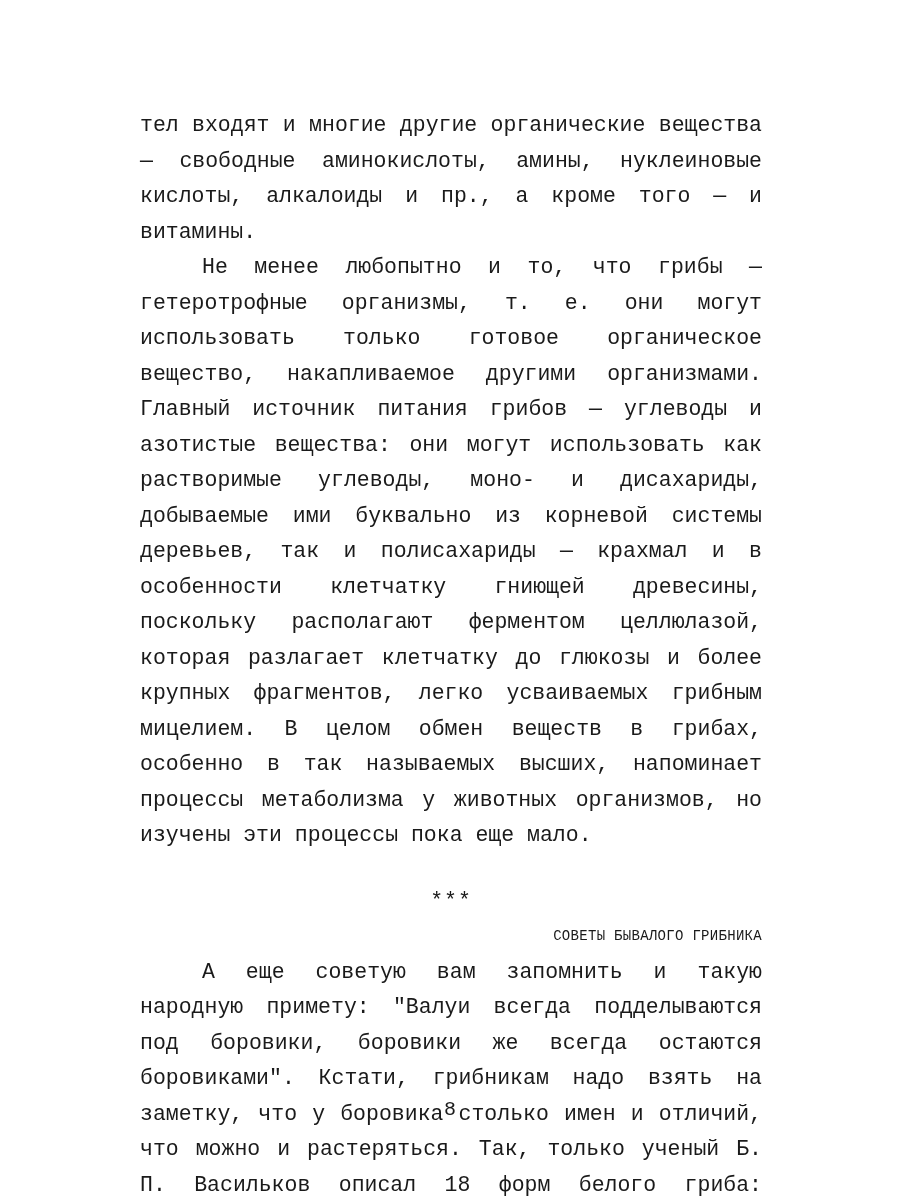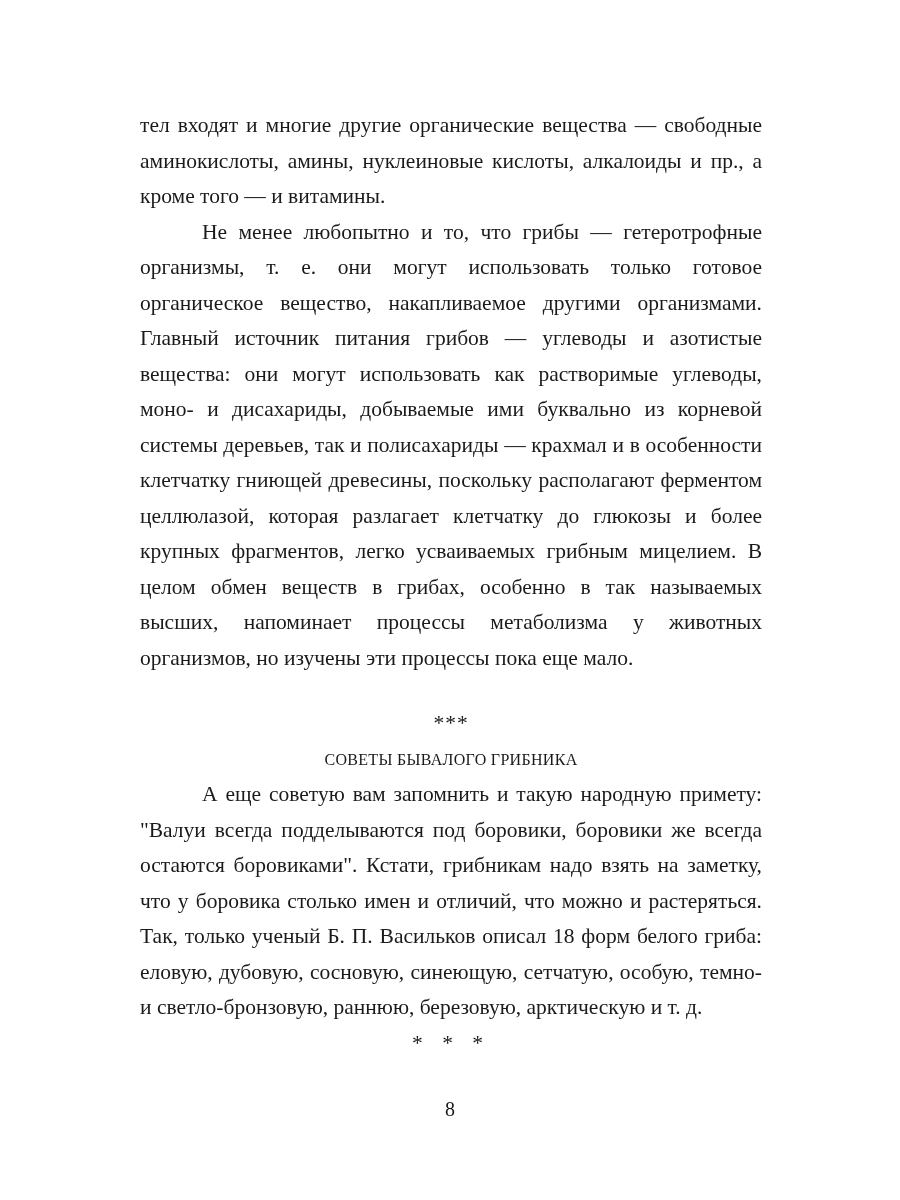--- a/index.html
+++ b/index.html
@@ -12,20 +12,21 @@
     background: #ffffff;
     font-family: "Liberation Serif", "DejaVu Serif", serif;
     color: #1a1a1a;
     overflow: hidden;
   }
   .page {
     position: relative;
     width: 900px;
     height: 896px;
     box-sizing: border-box;
+    font-family: Liberation Mono, monospace;
   }
   .content {
     position: absolute;
     left: 140px;
     top: 108px;
     width: 622px;
   }
   p {
     margin: 0;
     font-size: 21.5px;
@@ -42,23 +43,23 @@
     font-size: 21.5px;
     line-height: 35.5px;
     letter-spacing: 1px;
   }
   .stars.spaced {
     letter-spacing: 7px;
   }
   .gap-small { height: 16px; }
   .gap-med { height: 30px; }
   .heading {
-    font-size: 16px;
+    font-size: 14px;
     line-height: 35.5px;
-    text-align: center;
+    text-align: right;
     letter-spacing: 0.3px;
   }
   .page-number {
     position: absolute;
     left: 0;
     right: 0;
     top: 1098px;
     text-align: center;
     font-size: 20px;
   }

